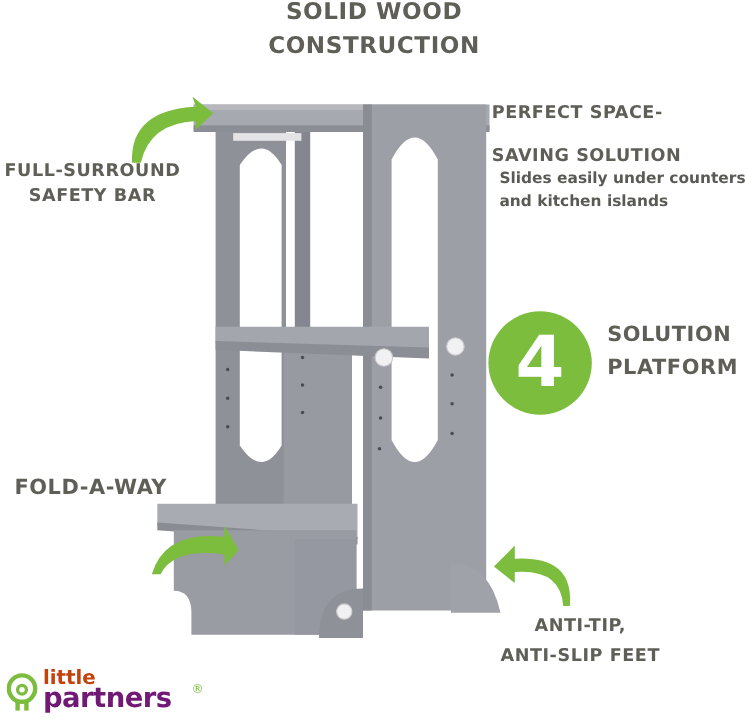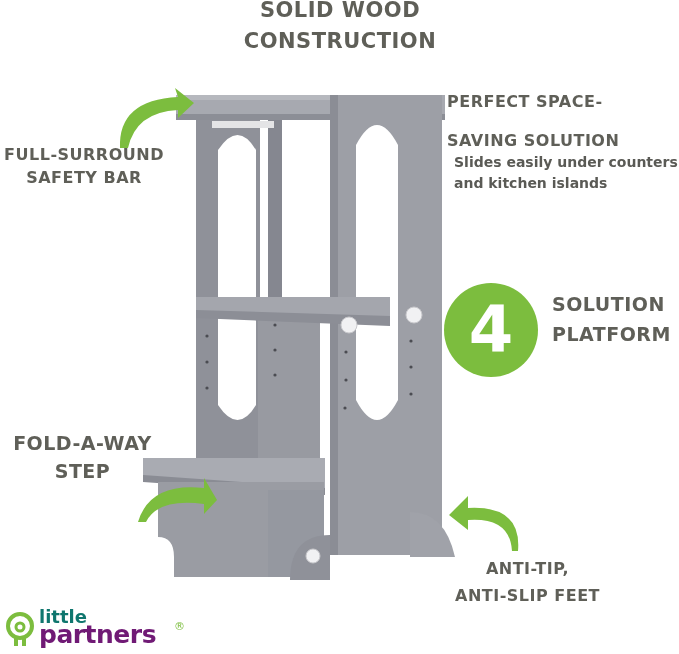--- a/index.html
+++ b/index.html
@@ -3,21 +3,21 @@
 <meta charset="utf-8">
 <style>
   html, body { margin:0; padding:0; background:#ffffff; }
   body { width:679px; height:654px; position:relative; overflow:hidden; font-family:"DejaVu Sans", sans-serif; }
   .heading { position:absolute; color:#5f5f58; font-weight:bold; letter-spacing:0.5px; line-height:1.18; }
   .sub { position:absolute; color:#5a5a55; font-family:"DejaVu Sans", sans-serif; font-size:14px; line-height:1.5; }
   .center { text-align:center; }
   svg { position:absolute; left:0; top:0; }
   .badge-num { position:absolute; left:444px; top:283px; width:94px; height:94px; display:flex; align-items:center; justify-content:center; color:#fff; font-weight:bold; font-size:64px; font-family:"DejaVu Sans", sans-serif; }
   .logo { position:absolute; left:6px; top:606px; width:190px; height:46px; }
-  .logo-text1 { position:absolute; left:33px; top:0px; color:#0f766e; font-family:"DejaVu Sans", sans-serif; font-size:18px; font-weight:bold; letter-spacing:0px; }
+  .logo-text1 { position:absolute; left:33px; top:0px; color:#c2410c; font-family:"DejaVu Sans", sans-serif; font-size:18px; font-weight:bold; letter-spacing:0px; }
   .logo-text2 { position:absolute; left:33px; top:14px; color:#701a75; font-family:"DejaVu Sans", sans-serif; font-size:25px; font-weight:bold; letter-spacing:-0.5px; }
   .logo-reg { position:absolute; left:168px; top:14px; color:#7cbd3e; font-size:11px; }
 </style>
 </head>
 <body>
 
 <svg width="679" height="654" viewBox="0 0 679 654">
 
   <rect x="196" y="118" width="64" height="370" fill="#8f9199"></rect>
   <path d="M218 150 q20 -30 38 0 v255 q-18 30 -38 0 z" fill="#ffffff"></path>
@@ -97,21 +97,20 @@
 </div>
 
 <div class="badge-num">4</div>
 <div class="heading" style="left:552px; top:289px; font-size:19px; line-height:1.6;">
   <div>SOLUTION</div>
   <div>PLATFORM</div>
 </div>
 
 <div class="heading center" style="left:0px; top:432px; width:165px; font-size:19px;">
   <div>FOLD-A-WAY</div>
-  <div style="margin-top:6px;">STEP</div>
 </div>
 
 <div class="heading center" style="left:440px; top:560px; width:175px; font-size:16px;">
   <div>ANTI-TIP,</div>
   <div style="margin-top:8px;">ANTI-SLIP FEET</div>
 </div>
 
 <div class="logo">
   <svg width="30" height="44" viewBox="0 0 30 44" style="left:0; top:2px;">
     <circle cx="14" cy="18" r="12" fill="none" stroke="#7cbd3e" stroke-width="4"></circle>

